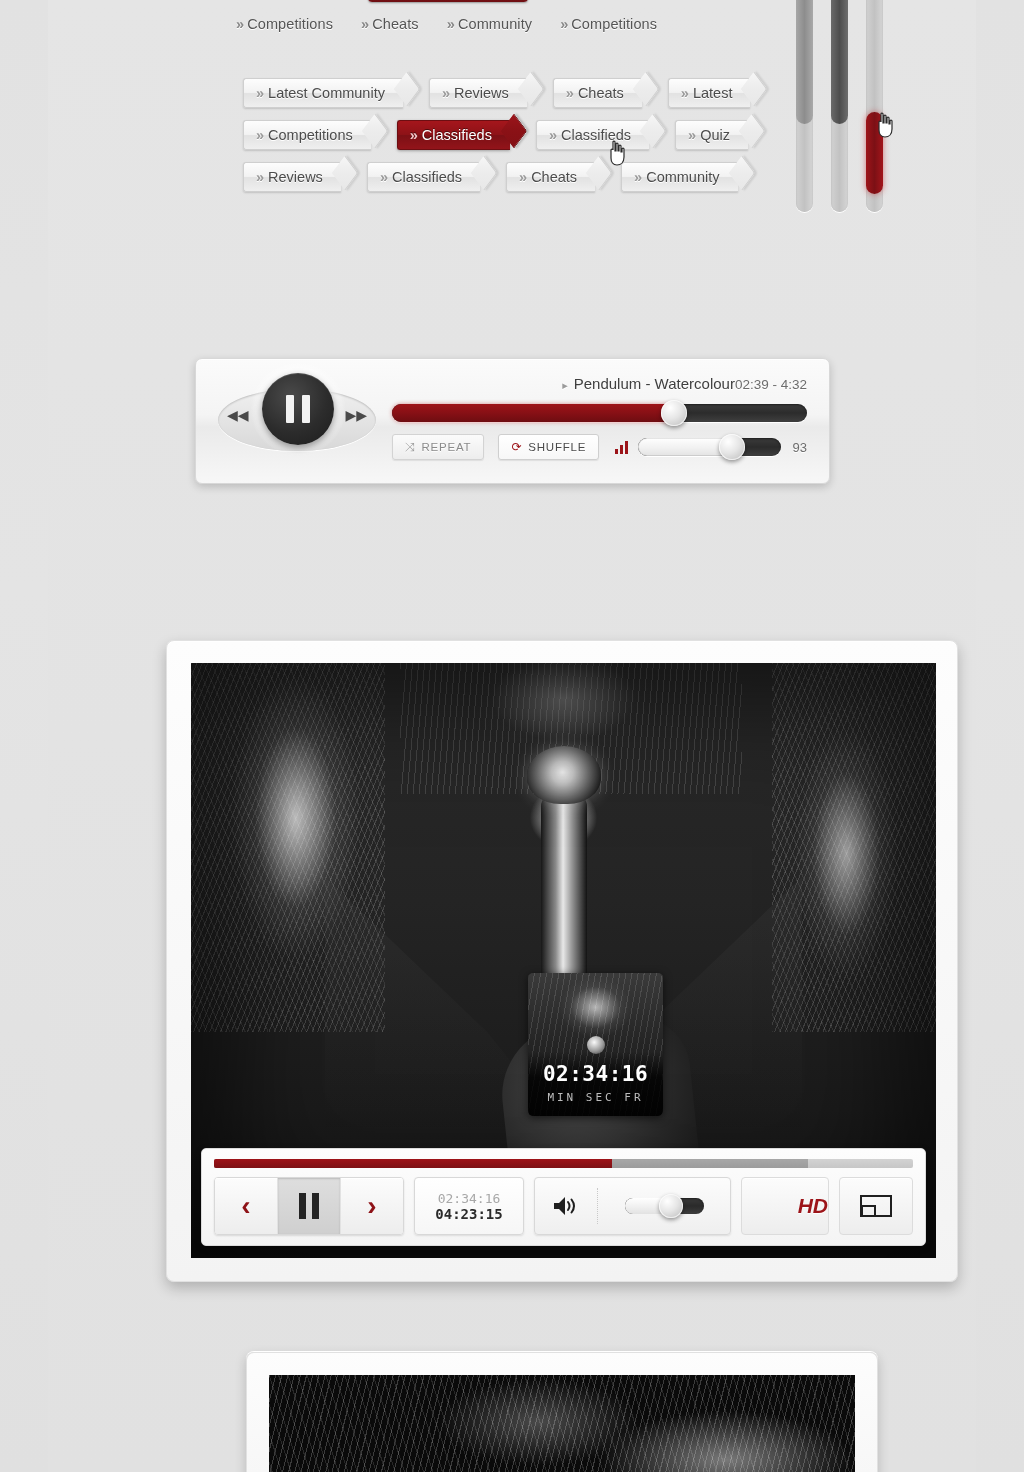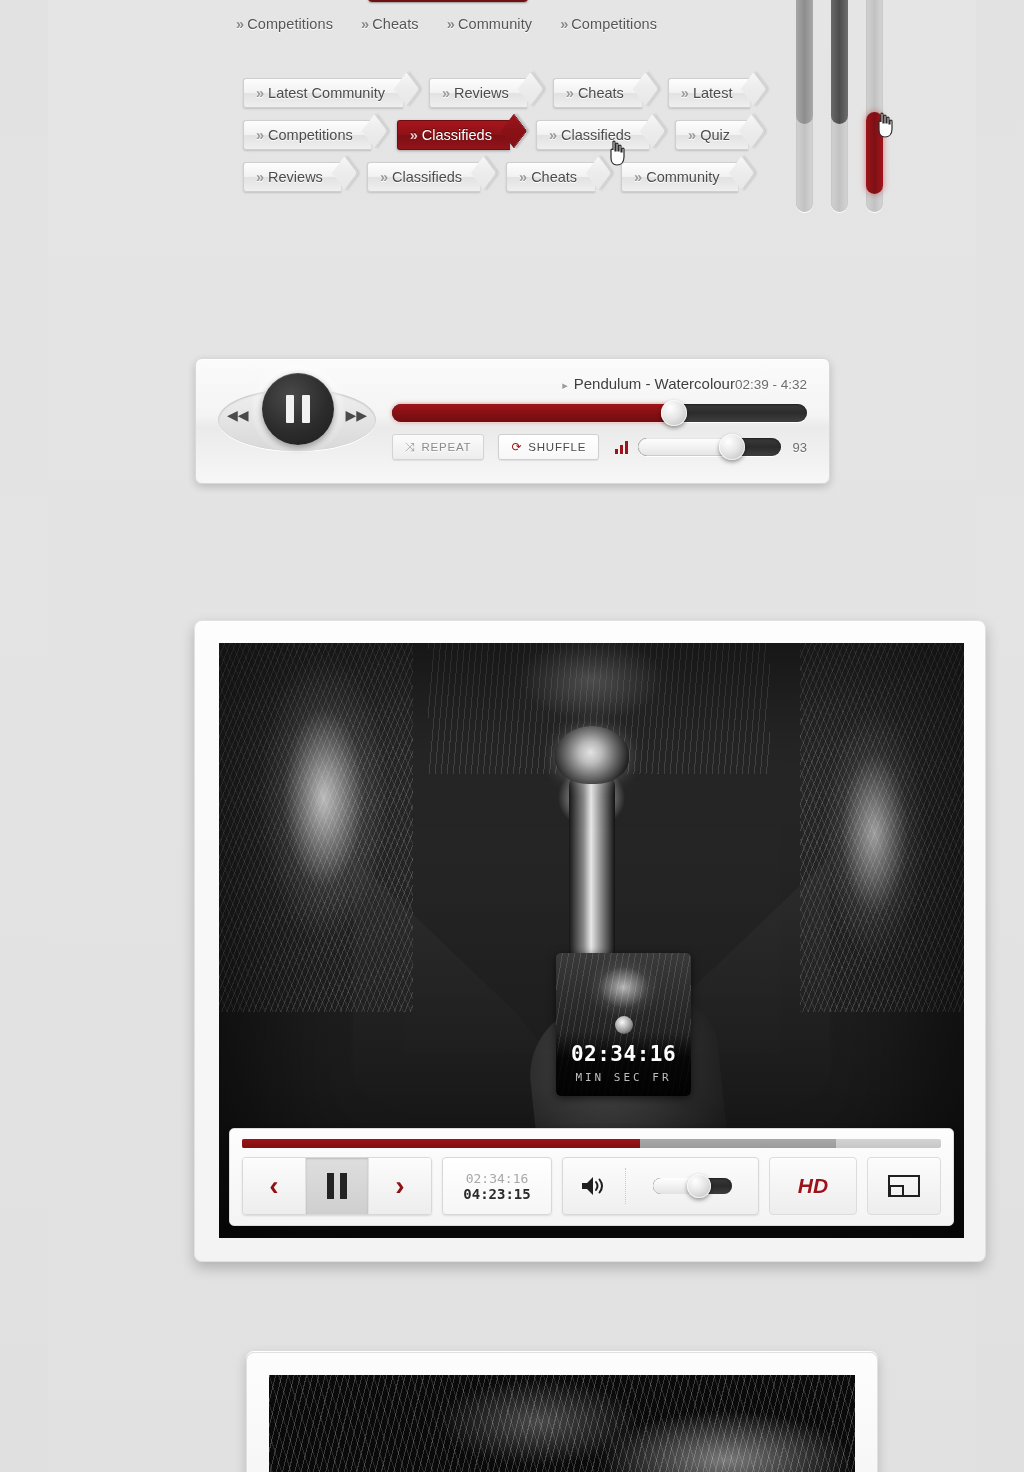--- a/index.html
+++ b/index.html
@@ -197,27 +197,26 @@
     position: absolute; left: 0; top: 0; bottom: 0; width: 66%;
     border-radius: 9px;
     background: linear-gradient(180deg,#ffffff,#f1f1f1 55%,#e3e3e3);
     box-shadow: inset 0 0 0 1px rgba(0,0,0,.1);
   }
   .vol-track .knob { left: calc(66% - 13px); top: -4px; }
   .vol-num { font-size: 13px; color: #6d6d6d; margin-left: 12px; text-shadow: 0 1px 0 #fff; }
 
   
   .video-panel {
-    position: absolute; left: 118px; top: 620px;
+    position: absolute; left: 118px; top: 640px;
     width: 790px; height: 640px;
     background: linear-gradient(180deg,#fdfdfd,#f3f3f3);
     border-radius: 8px;
     box-shadow: 0 6px 14px rgba(0,0,0,.22), inset 0 1px 0 #fff;
     border: 1px solid #e1e1e1;
-    margin-left: 28px;
   }
   .video-stage {
     position: absolute; left: 24px; top: 22px; width: 745px; height: 595px;
     background: #0c0c0c; overflow: hidden;
   }
   .photo {
     position: absolute; inset: 0;
     background:
       radial-gradient(ellipse 90px 200px at 14% 26%, rgba(235,235,235,.85) 0%, rgba(120,120,120,.25) 45%, rgba(0,0,0,0) 72%),
       radial-gradient(ellipse 70px 170px at 88% 32%, rgba(225,225,225,.75) 0%, rgba(110,110,110,.22) 48%, rgba(0,0,0,0) 74%),
@@ -357,21 +356,21 @@
   .vvol {
     position: relative; height: 16px; border-radius: 8px; flex: 1;
     margin: 0 26px 0 26px;
     background: linear-gradient(180deg,#3a3a3a,#2a2a2a 50%,#3d3d3d);
     box-shadow: inset 0 1px 2px rgba(0,0,0,.5);
   }
   .vvol .fill { position: absolute; left:0; top:0; bottom:0; width: 58%; border-radius: 8px;
     background: linear-gradient(180deg,#ffffff,#f0f0f0 55%,#e2e2e2); }
   .vvol .knob { left: calc(58% - 12px); top: -4px; width: 24px; height: 24px; }
 
-  .hd-btn { width: 86px; margin-left: 10px; border-radius: 4px; }
+  .hd-btn { width: 86px; margin-left: 10px; border-radius: 4px; justify-content: flex-end; }
   .hd-btn span { color: #9c1419; font-style: italic; font-weight: bold; font-size: 21px; text-shadow: 0 1px 0 #fff; }
   .pip-btn { width: 72px; margin-left: 10px; border-radius: 4px; }
 
   
   .video-panel-2 {
     position: absolute; left: 198px; top: 1352px;
     width: 630px; height: 140px;
     background: linear-gradient(180deg,#fdfdfd,#f6f6f6);
     border-radius: 8px 8px 0 0;
     box-shadow: 0 -1px 0 #fff, 0 4px 12px rgba(0,0,0,.18);

